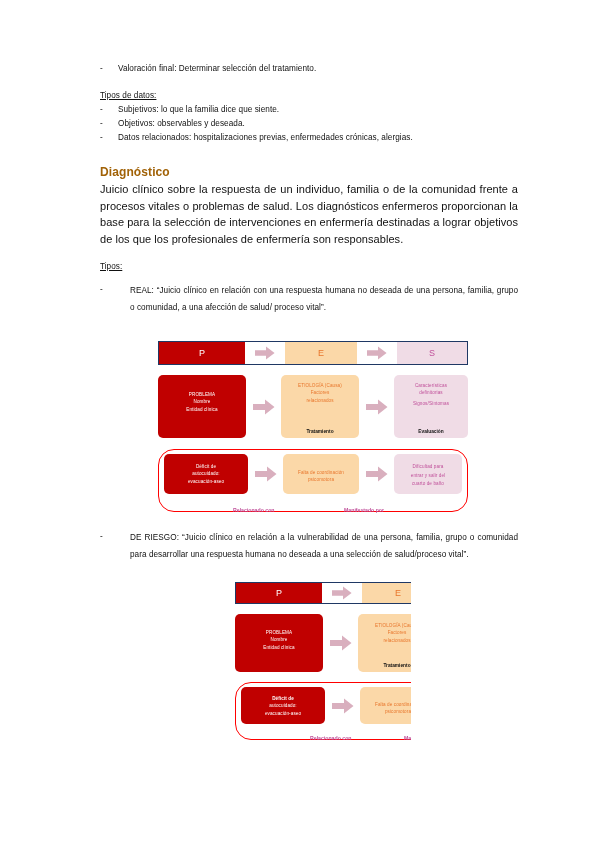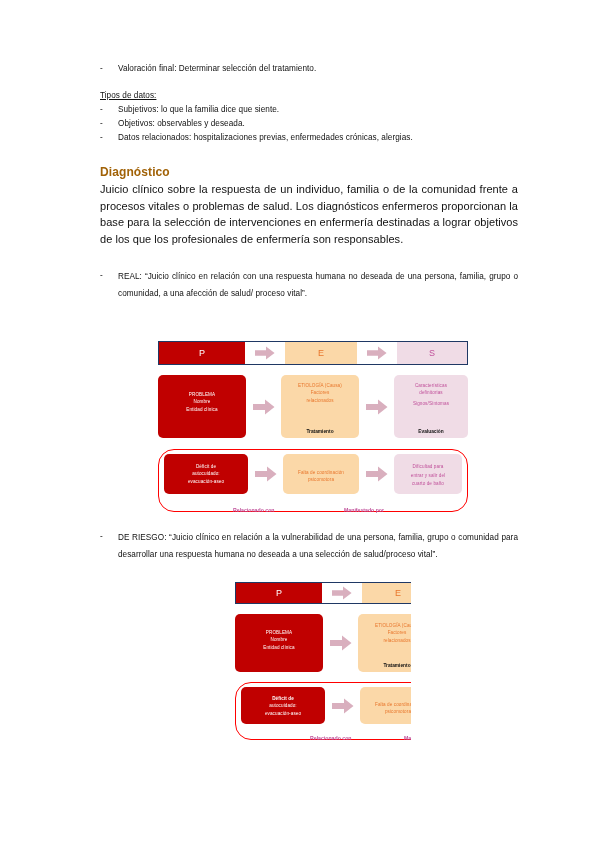--- a/index.html
+++ b/index.html
@@ -72,20 +72,21 @@
     color: #111;
     letter-spacing: 0.05px;
   }
 
   .spacer-sm { height: 9px; }
   .spacer-md { height: 13px; }
   .spacer-lg { height: 18px; }
 
   .bullet-justify .btext {
     text-align: justify;
+    margin-left: 12px;
   }
 
   .pes-figure {
     position: relative;
     background: #ffffff;
   }
 
   
   .pes-header {
     position: relative;
@@ -242,20 +243,21 @@
       <span class="btext">Datos relacionados: hospitalizaciones previas, enfermedades crónicas, alergias.</span>
     </div>
 
     <div class="spacer-lg"></div>
 
     <div class="heading">Diagnóstico</div>
     <div class="para">Juicio clínico sobre la respuesta de un individuo, familia o de la comunidad frente a procesos vitales o problemas de salud. Los diagnósticos enfermeros proporcionan la base para la selección de intervenciones en enfermería destinadas a lograr objetivos de los que los profesionales de enfermería son responsables.</div>
 
     <div class="spacer-md"></div>
 
+    <div class="underline-label">Tipos:</div>
 
     <div class="spacer-sm"></div>
 
     <div class="bullet-row bullet-justify">
       <span class="dash">-</span>
       <span class="btext" style="line-height:16.5px;">REAL: “Juicio clínico en relación con una respuesta humana no deseada de una persona, familia, grupo o comunidad, a una afección de salud/ proceso vital”.</span>
     </div>
 
   </div>
 

